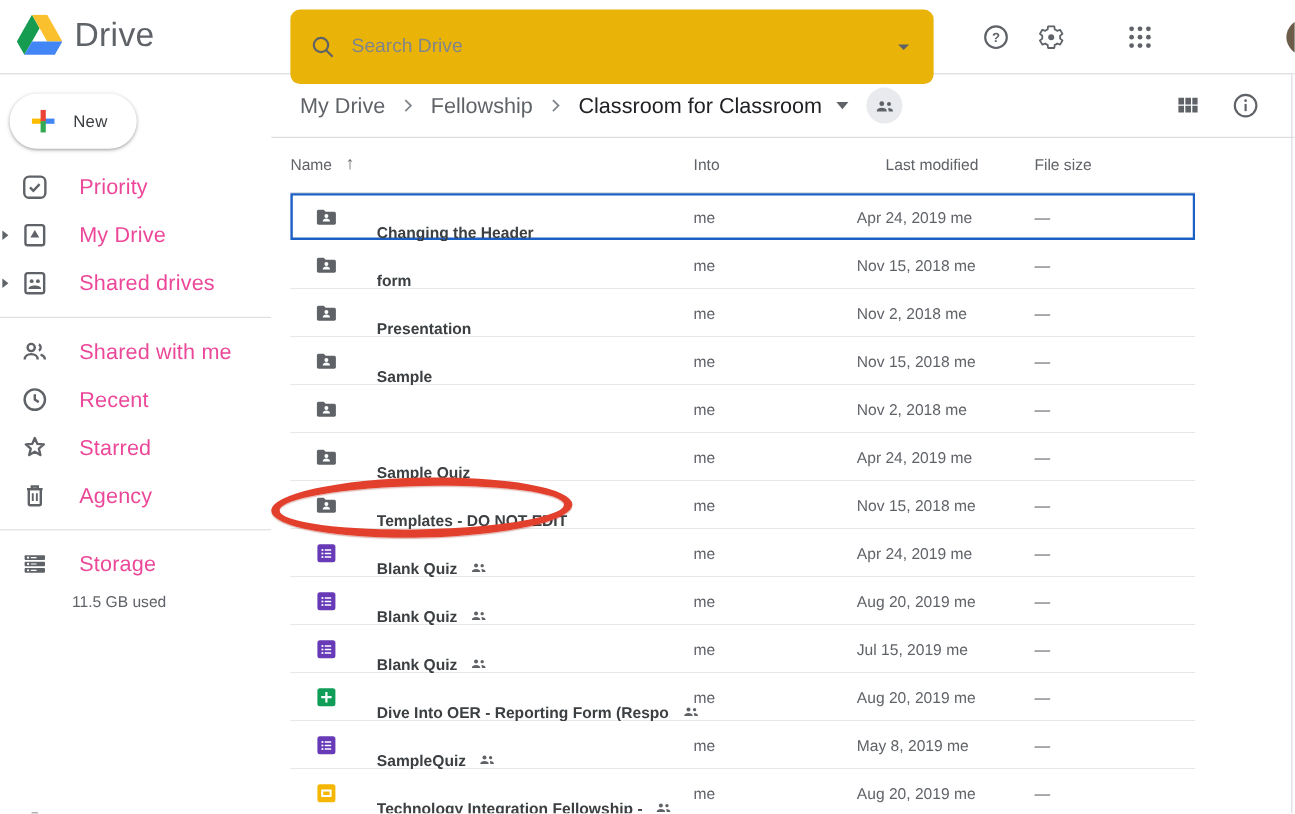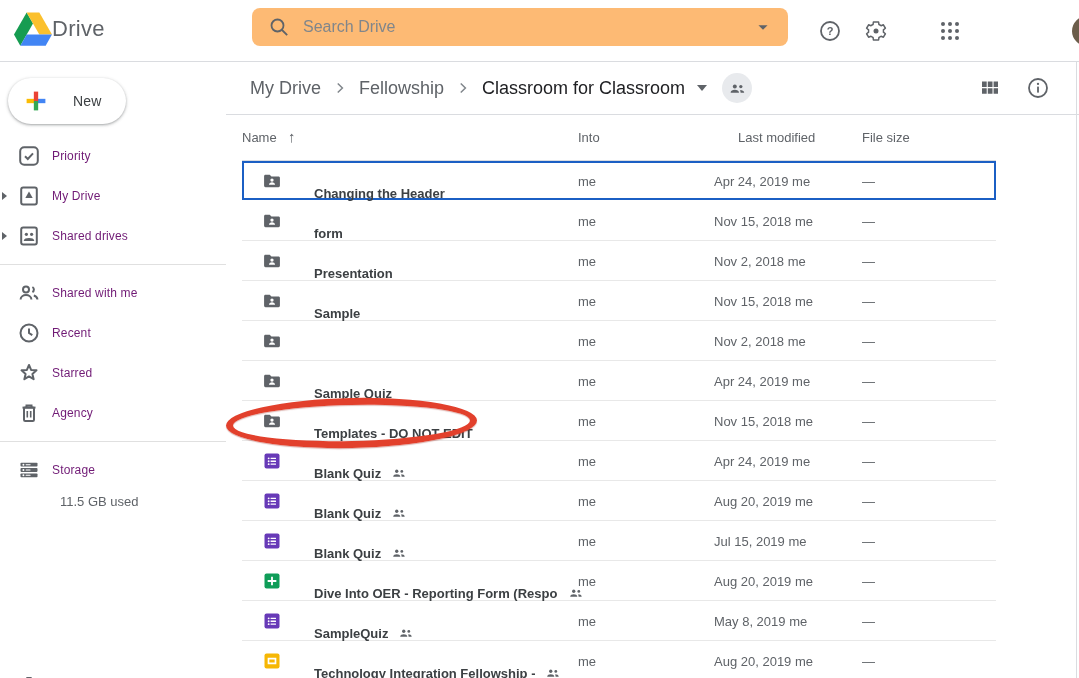--- a/index.html
+++ b/index.html
@@ -4,24 +4,24 @@
 <style>
   * { box-sizing: border-box; margin: 0; padding: 0; }
   body { font-family: "Liberation Sans", sans-serif; background:#fff; }
   .page { position:relative; width:1079px; height:678px; background:#fff; overflow:hidden; }
 
   
   .topbar { position:absolute; top:0; left:0; right:0; height:62px; background:#fff;
             border-bottom:1px solid #dadce0; z-index:5; }
   .logo-wrap { position:absolute; left:14px; top:12px; display:flex; align-items:center; }
   .logo-wrap svg { width:38px; height:34px; }
-  .app-name { font-size:22px; color:#5f6368; letter-spacing:.3px; }
-
-  .search-bar { position:absolute; left:252px; top:8px; width:536px; height:38px;
-                background:#fdba74; border-radius:8px; display:flex; align-items:center; }
+  .app-name { margin-left:10px; font-size:28px; color:#5f6368; letter-spacing:.3px; }
+
+  .search-bar { position:absolute; left:242px; top:8px; width:536px; height:62px;
+                background:#eab308; border-radius:8px; display:flex; align-items:center; }
   .search-bar .s-icon { width:24px; height:24px; margin-left:15px; }
   .search-bar input { flex:1; border:none; outline:none; background:transparent; margin-left:12px;
                       font-size:16px; color:#3c4043; font-family:"Liberation Sans",sans-serif; }
   .search-bar input::placeholder { color:#80868b; }
   .search-caret { width:22px; height:22px; margin-right:14px; }
 
   .tb-icon { position:absolute; top:19px; width:24px; height:24px; cursor:pointer; }
   .apps-grid { display:grid; grid-template-columns:repeat(3,1fr); gap:3px; width:18px; height:18px; margin:3px; }
   .apps-grid i { width:4px; height:4px; border-radius:50%; background:#5f6368; }
 
@@ -31,33 +31,33 @@
   .org-name { font-family:"Liberation Serif", serif; font-weight:bold; font-size:18px; color:#1c1c1c; letter-spacing:1px; }
   .org-name .red-i { color:#c0392b; font-style:italic; }
   .org-sub { font-size:4px; color:#8a1f1f; letter-spacing:.4px; margin-top:1px; }
   .org-sub2 { font-size:3.5px; color:#b03a2e; font-style:italic; }
   .avatar-sliver { position:absolute; left:1072px; top:16px; width:30px; height:30px; border-radius:50%;
                    background:#6b5d4a; }
 
   
   .sidebar { position:absolute; top:62px; left:0; width:226px; bottom:0; background:#fff; }
   .new-btn { position:absolute; top:16px; left:8px; height:46px; padding:0 24px 0 15px; border-radius:24px;
-             background:#fff; display:flex; align-items:center; gap:24px; cursor:pointer;
+             background:#fff; display:flex; align-items:center; gap:12px; cursor:pointer;
              box-shadow:0 1px 2px 0 rgba(60,64,67,.30), 0 1px 3px 1px rgba(60,64,67,.15); }
   .new-btn svg { width:26px; height:26px; }
   .new-btn span.lbl { font-size:14px; color:#3c4043; letter-spacing:.2px; }
 
   .nav { position:absolute; top:74px; left:0; right:0; }
   .nav-item { position:relative; height:40px; display:flex; align-items:center; cursor:pointer;
               border-radius:0 20px 20px 0; }
   .expand-arrow { position:absolute; left:2px; width:0; height:0; border-top:4px solid transparent;
                   border-bottom:4px solid transparent; border-left:5px solid #5f6368; }
   .nav-icon { margin-left:17px; width:24px; height:24px; flex:none; }
   .nav-icon svg { width:24px; height:24px; }
-  .nav-label { margin-left:11px; font-size:12px; color:#701a75; letter-spacing:.15px; }
+  .nav-label { margin-left:25px; font-size:18px; color:#ec4899; letter-spacing:.15px; }
   .nav-divider { height:1px; background:#e0e0e0; margin:8px 0; }
   .nav-sub { margin-left:60px; font-size:13px; color:#5f6368; padding:4px 0 10px; }
   .admin-item { position:absolute; top:604px; left:0; right:0; }
 
   
   .main { position:absolute; left:226px; top:62px; right:0; bottom:0; background:#fff; }
   .right-edge-line { position:absolute; left:1076px; top:62px; bottom:0; width:1px; background:#dadce0; }
 
   .crumb-bar { position:relative; height:53px; border-bottom:1px solid #dadce0; display:flex;
                align-items:center; padding-left:24px; }

